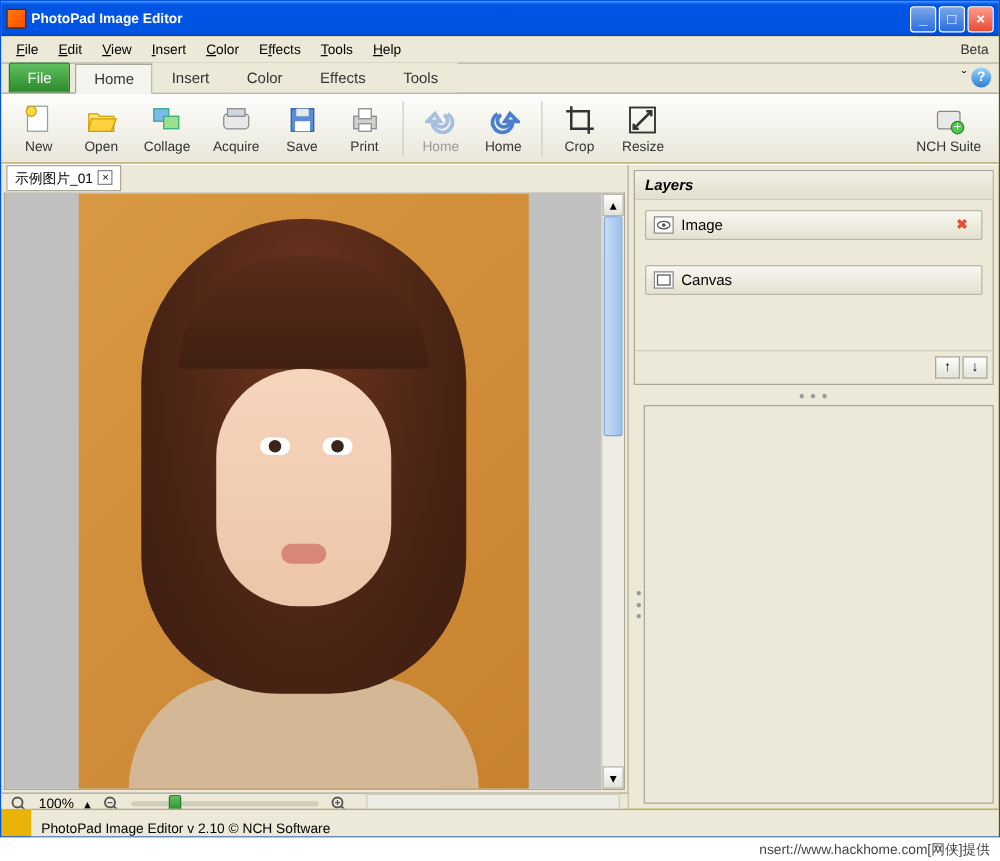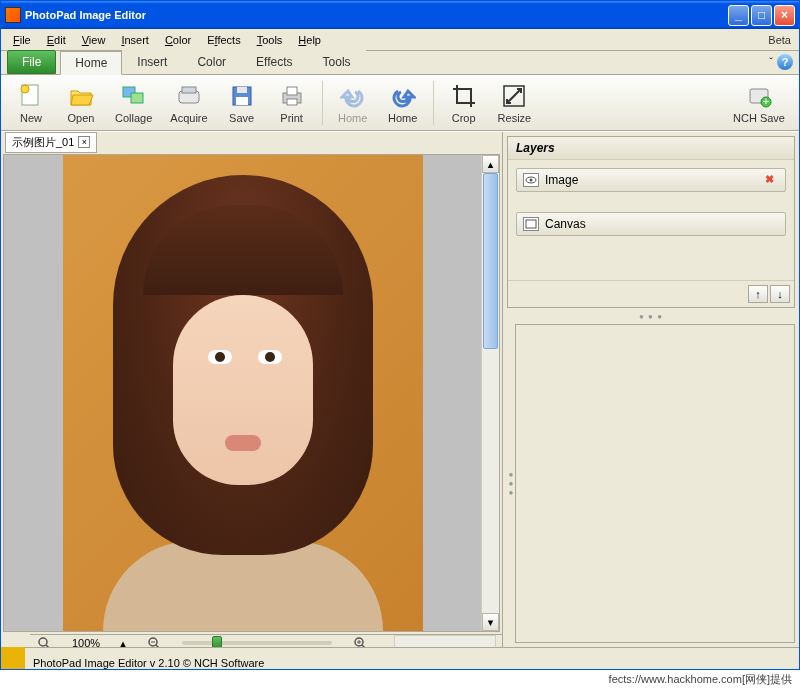--- a/index.html
+++ b/index.html
@@ -54,21 +54,21 @@
 .image-placeholder .eye-l::after, .image-placeholder .eye-r::after { content: ''; position: absolute; top: 2px; left: 7px; width: 10px; height: 10px; background: #3a2518; border-radius: 50%; }
 .image-placeholder .lips { position: absolute; top: 280px; left: 50%; transform: translateX(-50%); width: 36px; height: 16px; background: #d98878; border-radius: 18px; }
 .image-placeholder .neck { position: absolute; top: 320px; left: 50%; transform: translateX(-50%); width: 70px; height: 70px; background: #f0cdb2; }
 .image-placeholder .body { position: absolute; bottom: 0; left: 50%; transform: translateX(-50%); width: 280px; height: 90px; background: #d4b896; border-radius: 140px 140px 0 0; }
 
 .vscroll { width: 18px; background: #eeede5; border-left: 1px solid #d0cdbb; display: flex; flex-direction: column; }
 .vscroll .sc-btn { height: 18px; background: linear-gradient(to bottom, #fefefe, #e2e2da); border: 1px solid #b8b6a8; display: flex; align-items: center; justify-content: center; cursor: pointer; }
 .vscroll .sc-track { flex: 1; position: relative; }
 .vscroll .sc-thumb { position: absolute; top: 0; left: 1px; right: 1px; height: 40%; background: linear-gradient(to right, #c8dcf3, #9ac0eb); border: 1px solid #7da8d9; border-radius: 2px; cursor: pointer; }
 
-.zoom-bar { height: 24px; background: #ece9d8; border-top: 1px solid #aca899; display: flex; align-items: center; padding: 0 6px; gap: 20px; margin-left: 29px; }
+.zoom-bar { height: 24px; background: #ece9d8; border-top: 1px solid #aca899; display: flex; align-items: center; padding: 0 6px; gap: 8px; }
 .zoom-bar .zicon { width: 16px; height: 16px; cursor: pointer; display: flex; align-items: center; justify-content: center; }
 .zoom-bar .zoom-pct { font-size: 11px; }
 .zoom-bar .slider { flex: 0 0 150px; height: 4px; background: #d0cdbb; position: relative; border-radius: 2px; cursor: pointer; }
 .zoom-bar .slider .thumb { position: absolute; left: 20%; top: -5px; width: 10px; height: 14px; background: linear-gradient(to bottom, #5fc15f, #2d8a2d); border: 1px solid #2d7a2d; border-radius: 2px; }
 .zoom-bar .hscroll-mini { flex: 1; height: 16px; background: #eeede5; border: 1px solid #d0cdbb; margin-left: 6px; }
 
 .side-panel { width: 296px; background: #ece9d8; display: flex; flex-direction: column; padding: 4px; gap: 4px; }
 .panel-box { border: 1px solid #aca899; background: #ece9d8; }
 .panel-header { background: linear-gradient(to bottom, #f3f1e6, #e2dfcd); padding: 4px 8px; font-weight: bold; font-size: 12px; border-bottom: 1px solid #d0cdbb; font-style: italic; }
 .layers-list { padding: 8px; display: flex; flex-direction: column; gap: 20px; min-height: 120px; }
@@ -226,21 +226,21 @@
     </div>
     <div class="flex"></div>
     <div class="tool">
       <div class="ticon">
           <svg width="26" height="26">
             <rect x="4" y="6" width="18" height="14" rx="2" fill="#e8e8e8" stroke="#888"></rect>
             <circle cx="20" cy="19" r="5" fill="#4fc74f" stroke="#2a8a2a"></circle>
             <text x="20" y="22" text-anchor="middle" fill="#fff" font-size="8">+</text>
           </svg>
         </div>
-      <div class="tlabel">NCH Save</div>
+      <div class="tlabel">NCH Suite</div>
     </div>
   </div>
 
   <div class="workarea">
 
     <div class="canvas-pane">
       <div class="doc-tabs">
         <div class="doc-tab">
           <span>示例图片_01</span>
           <span class="close-x">×</span>
@@ -334,13 +334,13 @@
     </div>
 
   </div>
 
   <div class="statusbar">
     <span>PhotoPad Image Editor v 2.10 © NCH Software</span>
   </div>
 
 </div>
 
-<div class="footer-note">fects://www.hackhome.com[网侠]提供</div>
+<div class="footer-note">nsert://www.hackhome.com[网侠]提供</div>
 
 </body></html>

